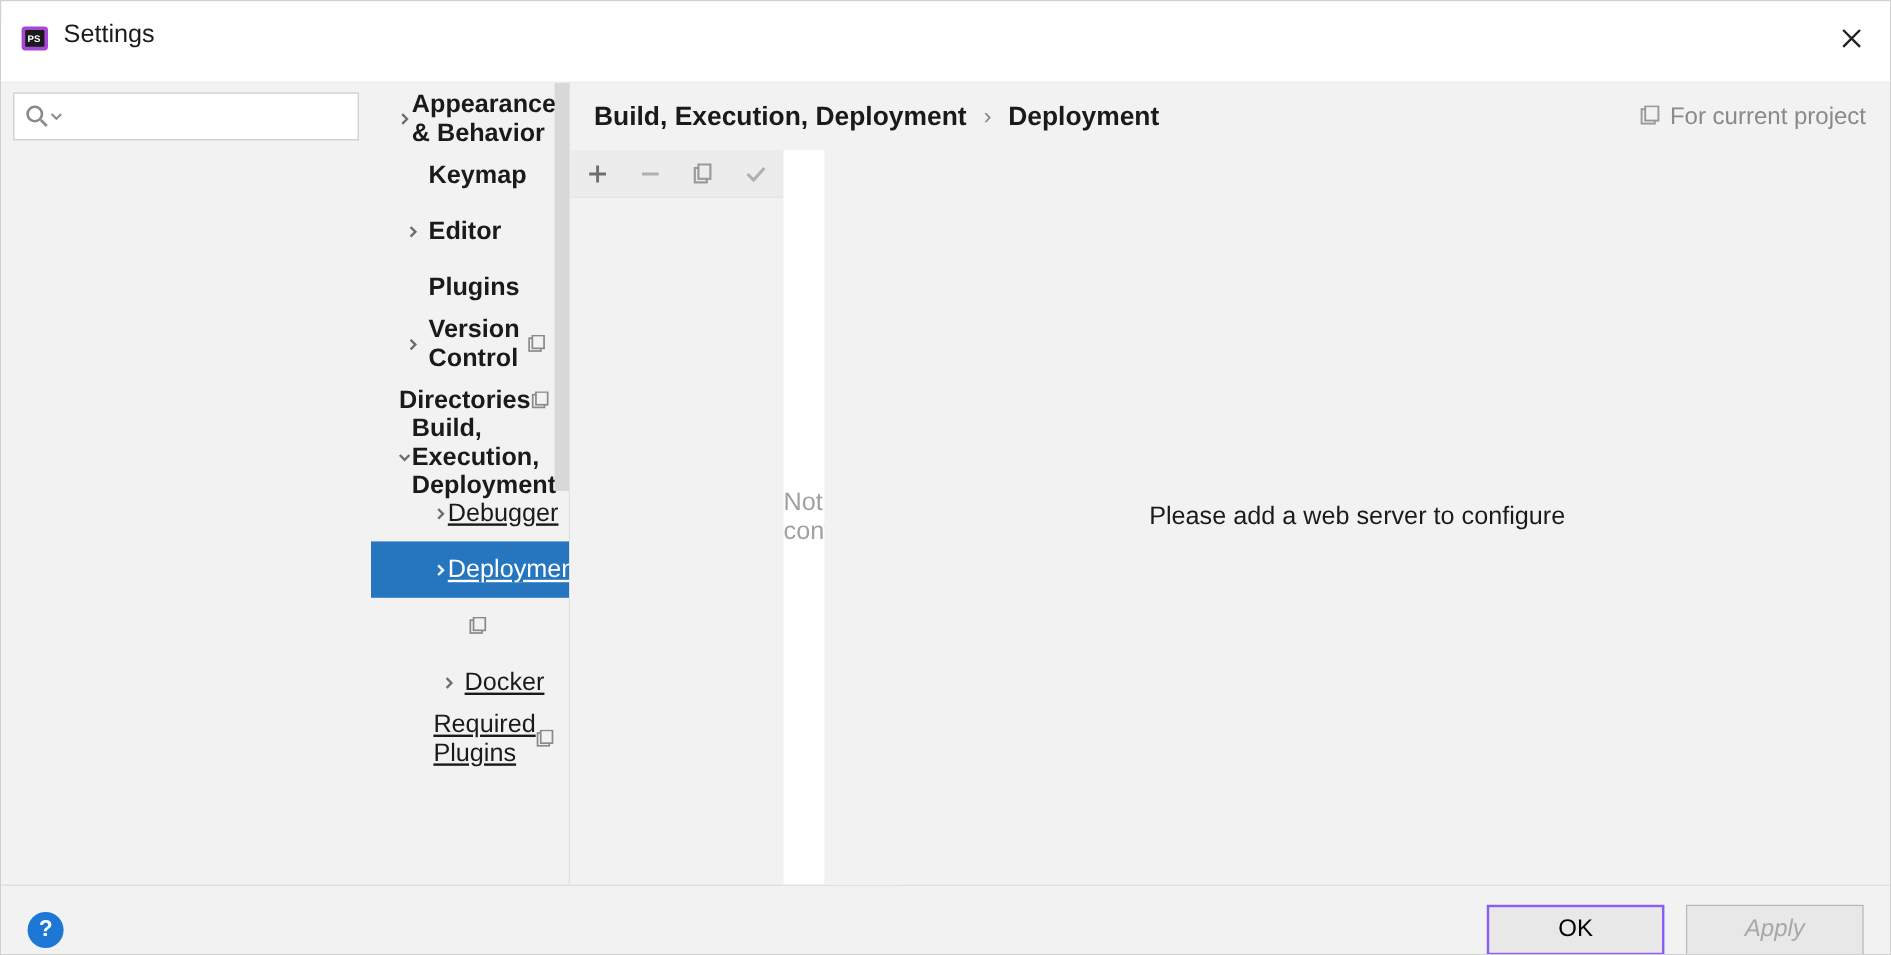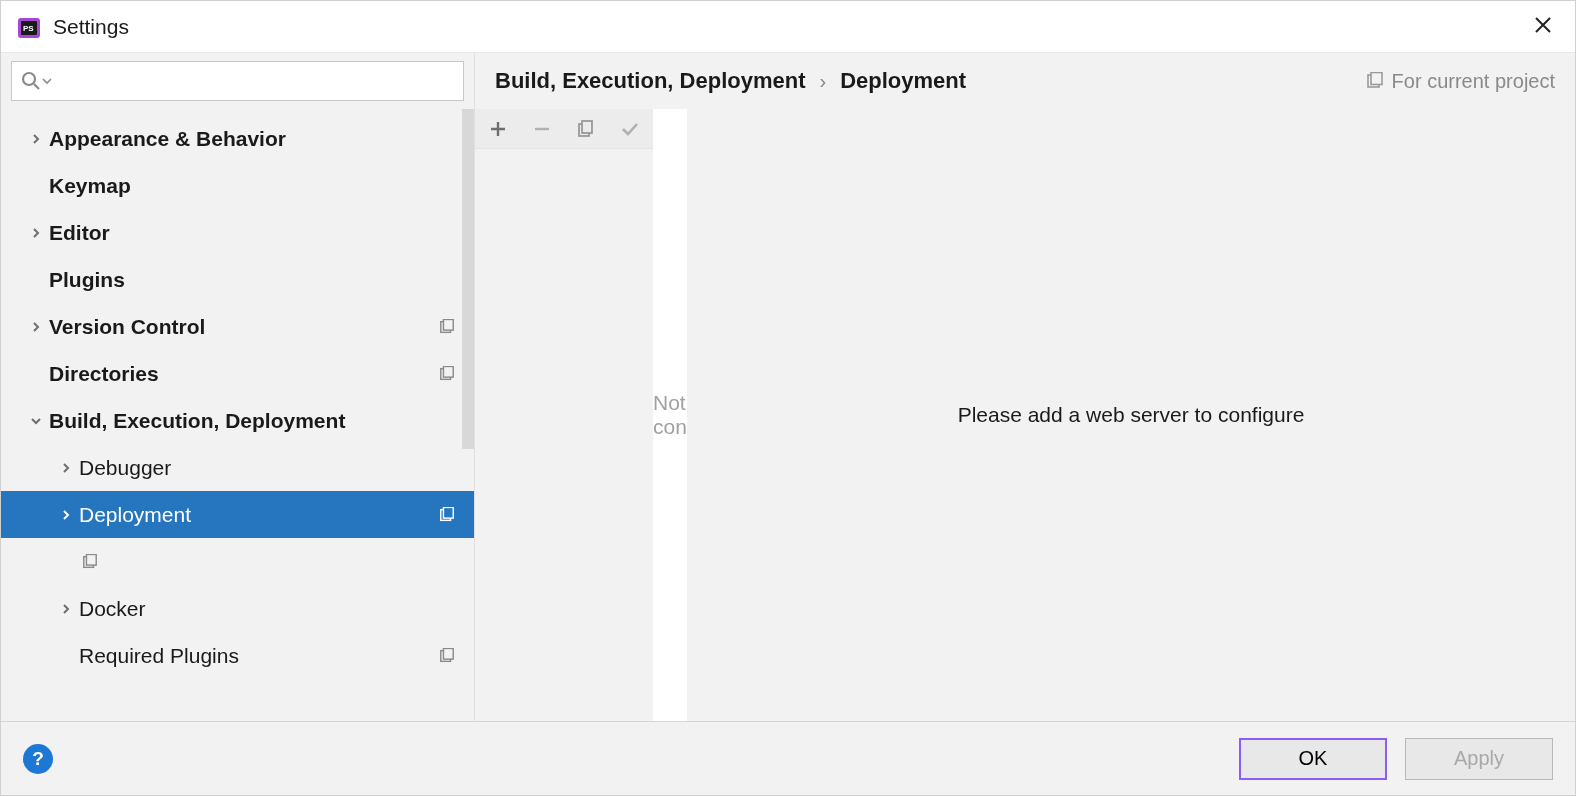--- a/index.html
+++ b/index.html
@@ -7,43 +7,43 @@
       font-family: -apple-system, BlinkMacSystemFont, "Segoe UI", Arial, sans-serif;
       font-size: 20px;
       background: #fff;
       width: 1576px;
       height: 796px;
       overflow: hidden;
       border: 1px solid #d0d0d0;
     }
     .titlebar {
       display: flex;
-      align-items: center;
       height: 52px;
       padding: 0 14px;
       background: #fff;
       border-bottom: 1px solid #e8e8e8;
+      margin-top: 16px;
     }
     .titlebar .logo {
       width: 28px; height: 28px;
       margin-right: 10px;
       display: flex; align-items: center; justify-content: center;
     }
     .titlebar .title { font-size: 21px; color: #1a1a1a; }
     .titlebar .spacer { flex: 1; }
     .close-x { font-size: 24px; color: #222; cursor: pointer; padding: 4px 8px; }
     .body {
       display: flex;
       height: 668px;
       background: #f2f2f2;
     }
     .sidebar {
       width: 474px;
       display: flex;
-      flex-direction: column;
+      flex-direction: row;
       background: #f2f2f2;
       border-right: 1px solid #e0e0e0;
     }
     .search-wrap {
       padding: 8px 10px 8px 10px;
     }
     .search-field {
       display: flex;
       align-items: center;
       background: #fff;
@@ -79,21 +79,21 @@
       color: #1a1a1a;
     }
     .tree-item .arrow {
       width: 26px;
       display: flex;
       justify-content: center;
       color: #6e6e6e;
       font-size: 18px;
     }
     .tree-item.level-0 { padding-left: 22px; }
-    .tree-item.level-1 { padding-left: 52px; }
+    .tree-item.level-1 { padding-left: 52px; text-decoration: underline; }
     .tree-item .label { flex: 1; font-size: 21px; }
     .tree-item.bold .label { font-weight: 700; }
     .tree-item.selected { background: #2675bf; color: #fff; }
     .tree-item.selected .arrow { color: #fff; }
     .tree-item.selected .proj-icon svg path,
     .tree-item.selected .proj-icon svg rect { stroke: #fff; }
     .proj-icon { width: 22px; display: flex; justify-content: center; }
     .content {
       flex: 1;
       display: flex;
@@ -166,21 +166,21 @@
       margin-left: 18px;
       font-size: 20px;
       border: 1px solid #b8b8b8;
       background: #e8e8e8;
       cursor: pointer;
       display: flex;
       align-items: center;
       justify-content: center;
     }
     .btn.primary { border: 2px solid #8b5cf6; background: #e8e8e8; }
-    .btn.disabled { color: #a8a8a8; cursor: default; }
+    .btn.disabled { color: #a8a8a8; cursor: default; font-style: italic; }
   </style>
 </head>
 <body>
 
 <div class="titlebar">
   <span class="logo">
     <svg width="28" height="28" viewBox="0 0 28 28">
       <rect x="3" y="5" width="22" height="20" rx="3" fill="#a846d6"></rect>
       <rect x="6" y="8" width="16" height="14" rx="1" fill="#1a1a1a"></rect>
       <text x="8" y="18" font-size="8" font-weight="700" fill="#fff">PS</text>

